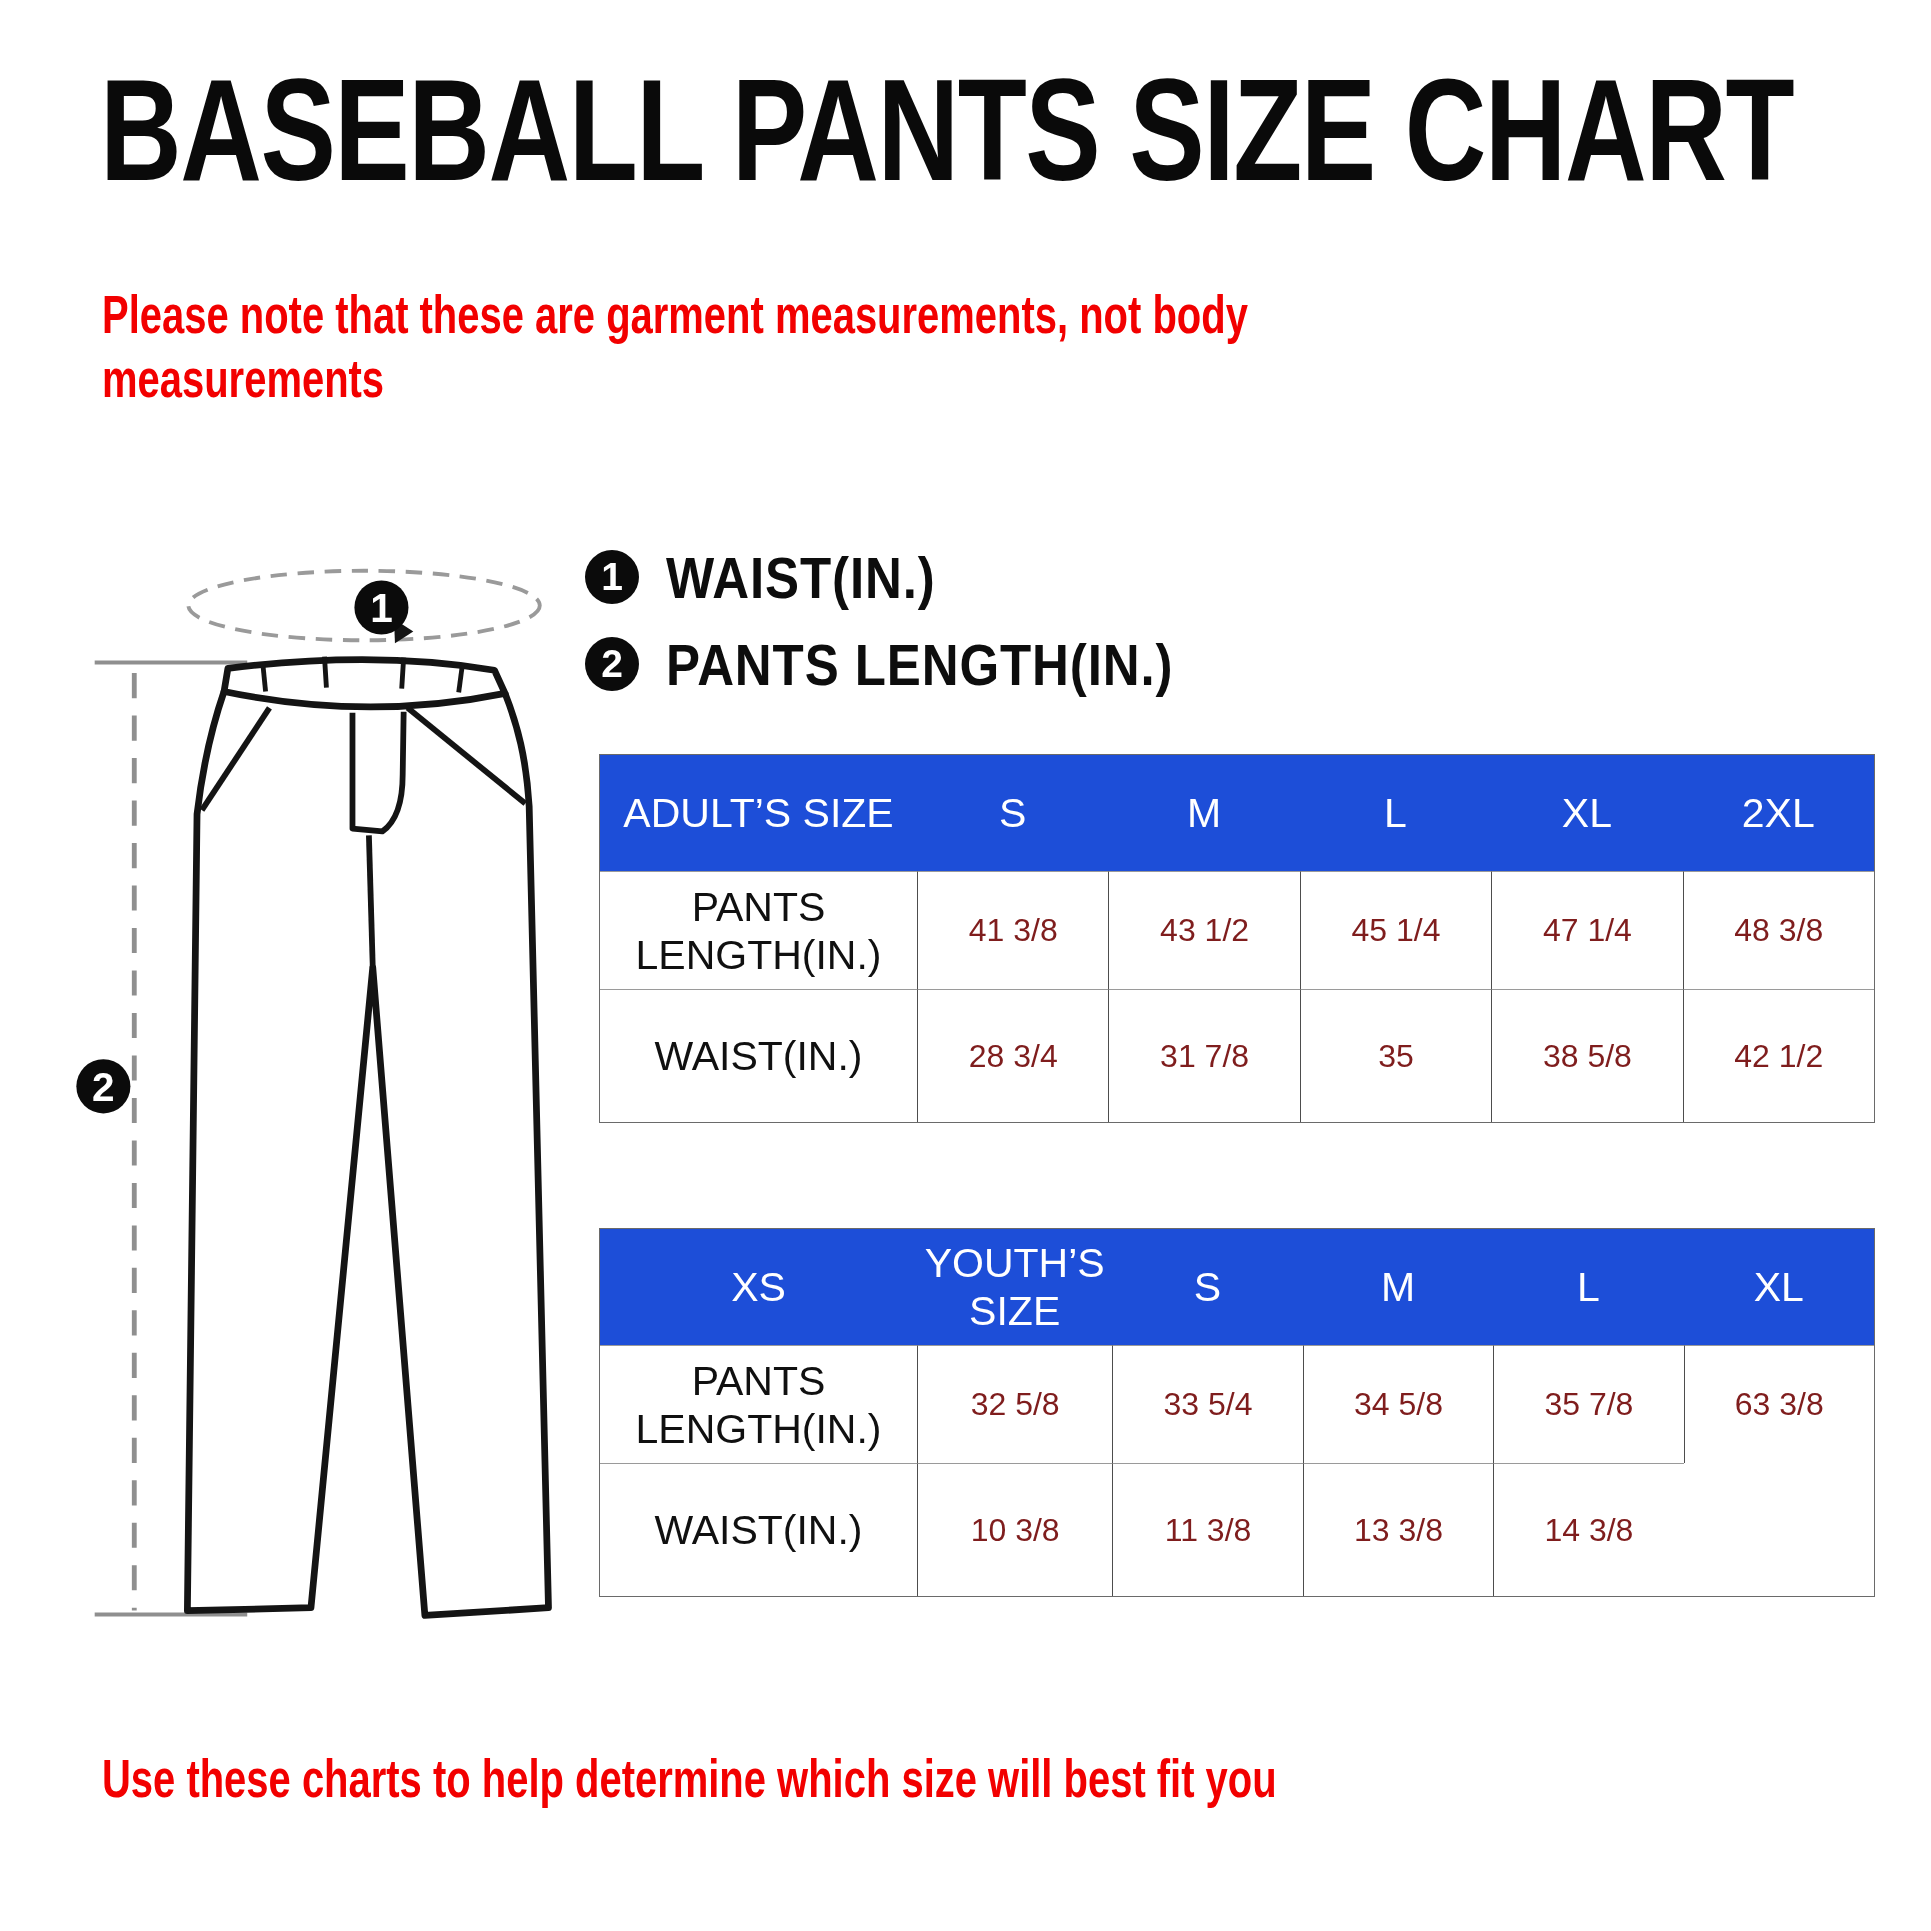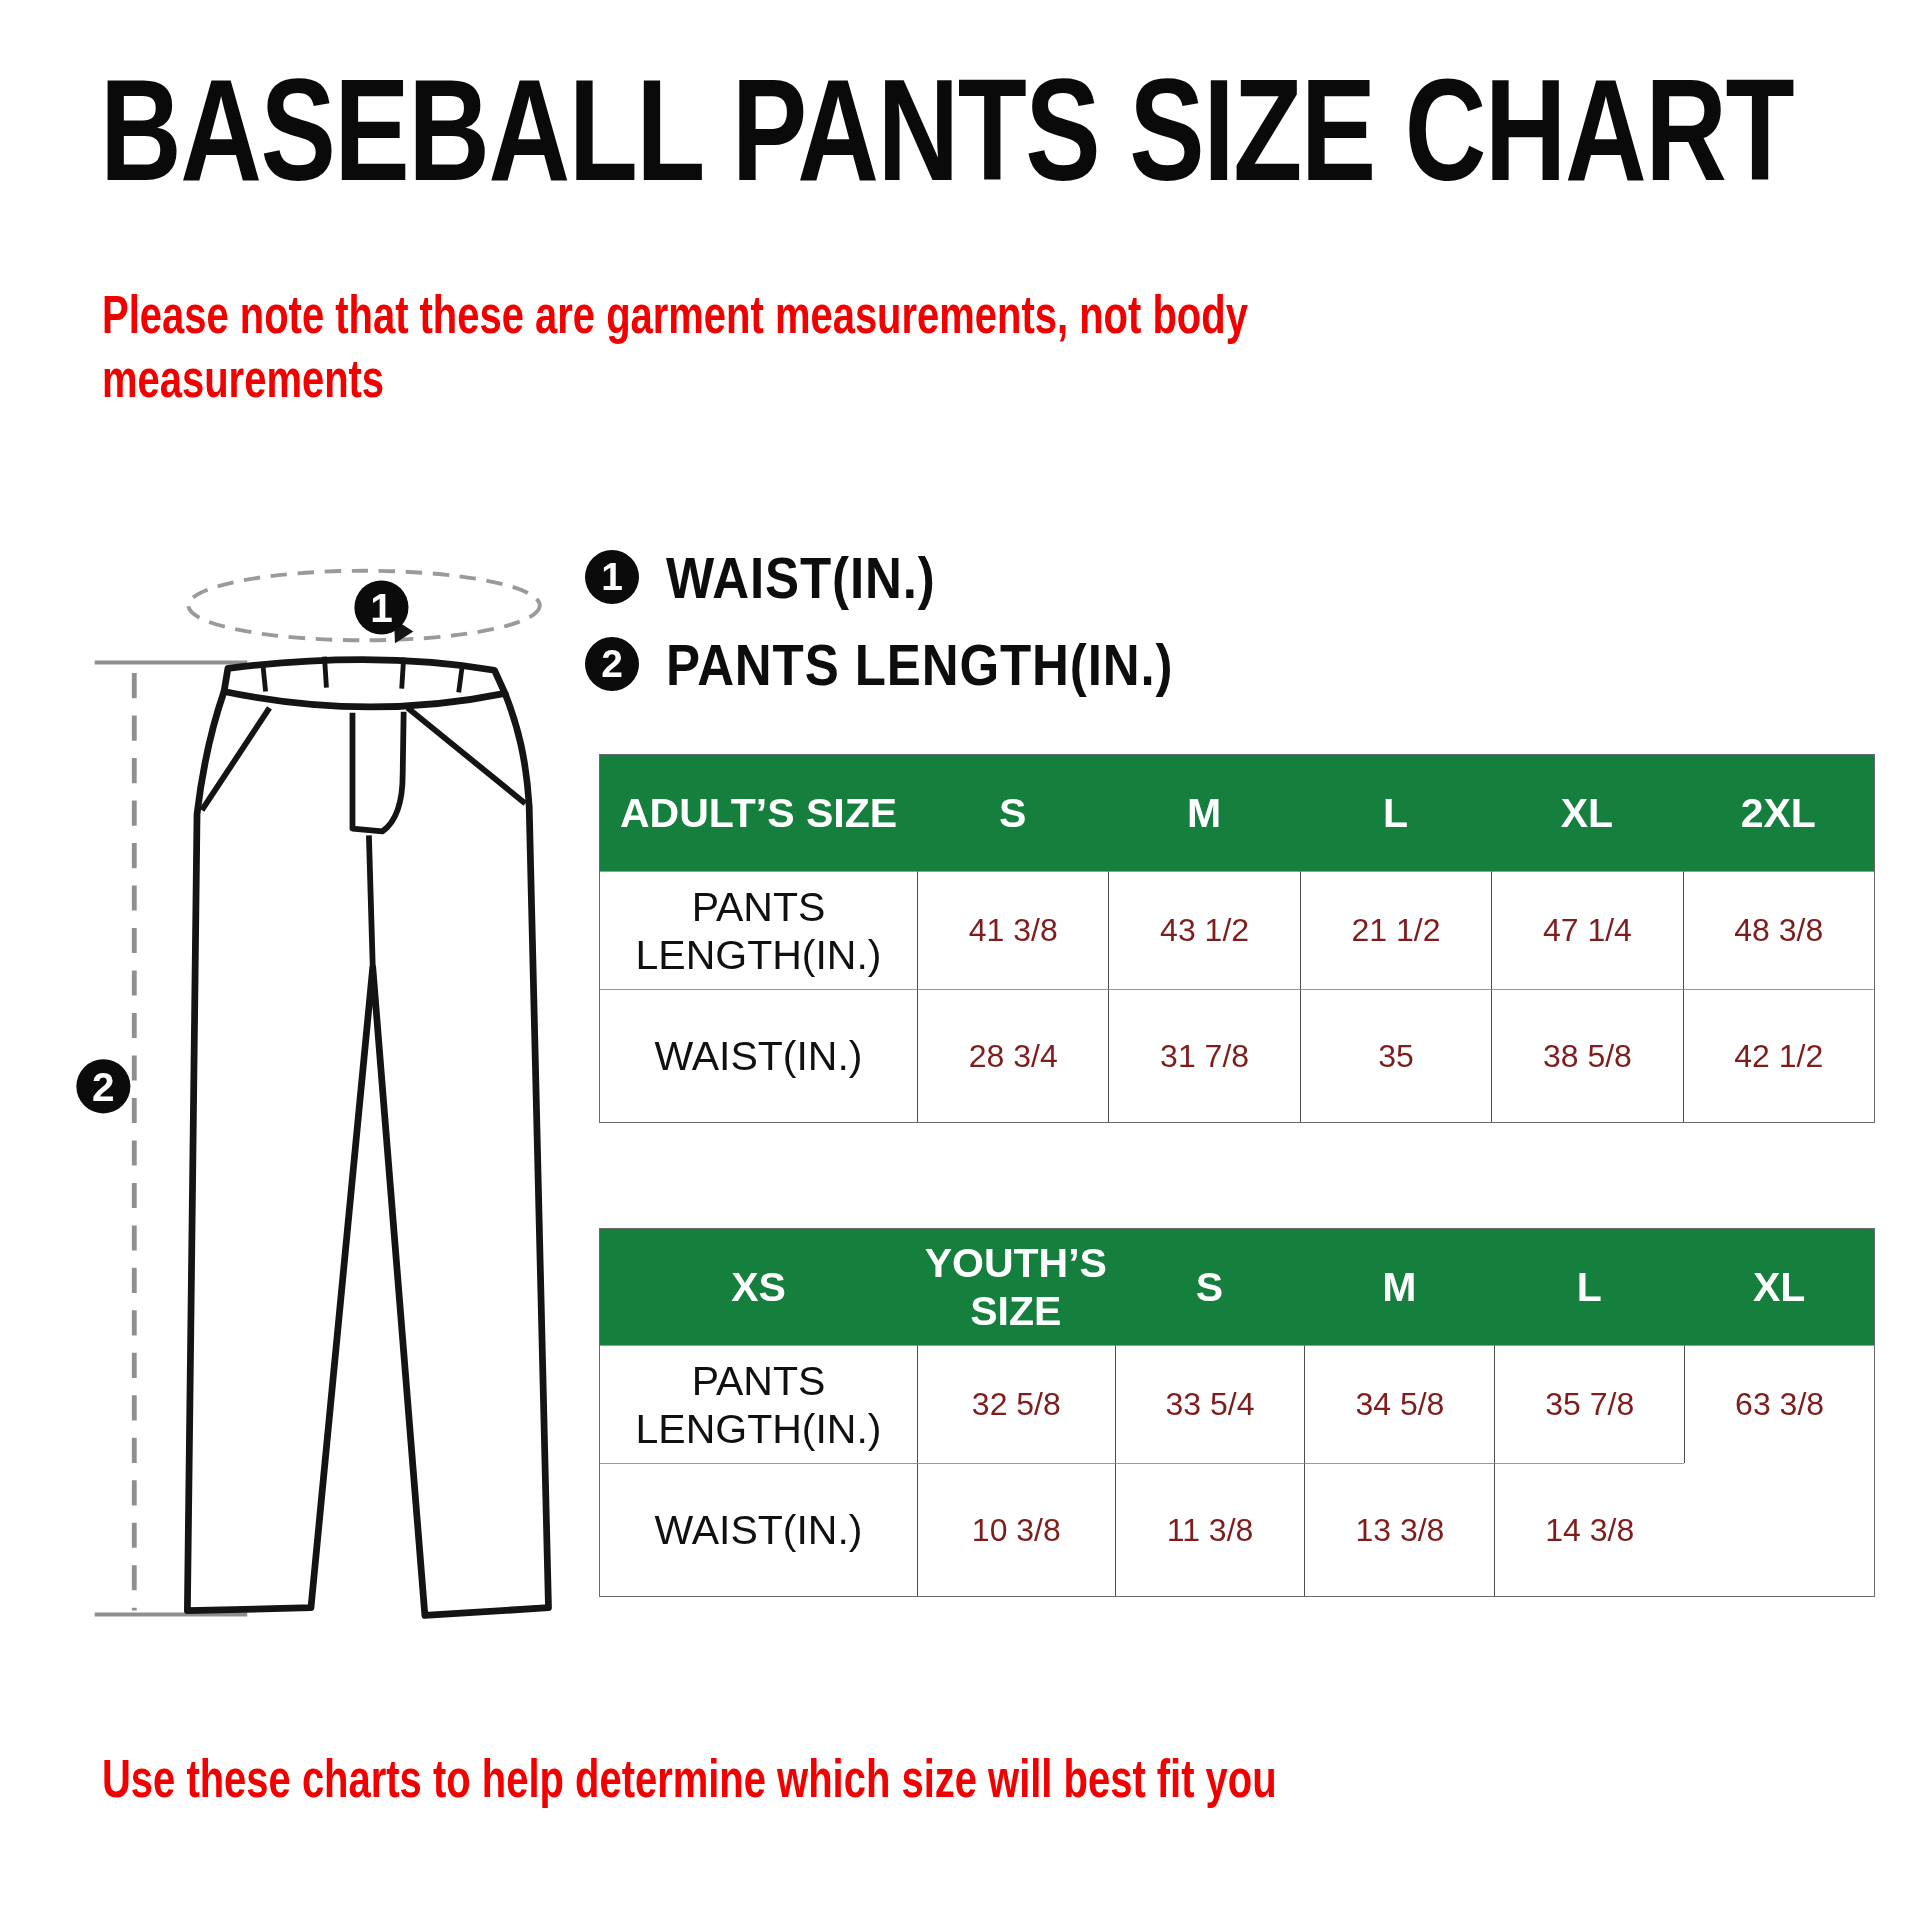--- a/index.html
+++ b/index.html
@@ -36,21 +36,21 @@
   }
   .size-table{
     position:absolute;left:599px;width:1276px;box-sizing:border-box;
     display:grid;grid-template-columns:317px repeat(5,1fr);
     grid-template-rows:116px 118px 133px;
     border:1.9px solid #6a6a6a;background:#fff;
   }
   #adult-table{top:754px;}
   #youth-table{top:1228px;}
   .cell{display:flex;align-items:center;justify-content:center;text-align:center;box-sizing:border-box;padding:0 7.7px;}
-  .cell.hd{background:#15803d;color:#ffffff;font-size:41px;line-height:48px;font-weight:bold;}
+  .cell.hd{background:#1d4ed8;color:#ffffff;font-size:41px;line-height:48px;}
   .cell.lbl{font-size:41px;line-height:48px;color:#101010;border-top:1.9px solid #9a9a9a;}
   .cell.val{font-size:32px;color:#7f1d1d;border-top:1.9px solid #9a9a9a;border-left:1.9px solid #4d4d4d;}
   .pants-wrap{position:absolute;left:58px;top:536px;width:560px;height:1120px;}
   svg{display:block;}
 </style>
 </head>
 <body>
 
 <div class="page-title">BASEBALL PANTS SIZE CHART</div>
 
@@ -110,21 +110,21 @@
   <div class="cell hd">ADULT’S SIZE</div>
   <div class="cell hd">S</div>
   <div class="cell hd">M</div>
   <div class="cell hd">L</div>
   <div class="cell hd">XL</div>
   <div class="cell hd">2XL</div>
 
   <div class="cell lbl">PANTS LENGTH(IN.)</div>
   <div class="cell val">41 3/8</div>
   <div class="cell val">43 1/2</div>
-  <div class="cell val">21 1/2</div>
+  <div class="cell val">45 1/4</div>
   <div class="cell val">47 1/4</div>
   <div class="cell val">48 3/8</div>
 
   <div class="cell lbl">WAIST(IN.)</div>
   <div class="cell val">28 3/4</div>
   <div class="cell val">31 7/8</div>
   <div class="cell val">35</div>
   <div class="cell val">38 5/8</div>
   <div class="cell val">42 1/2</div>
 </div>

